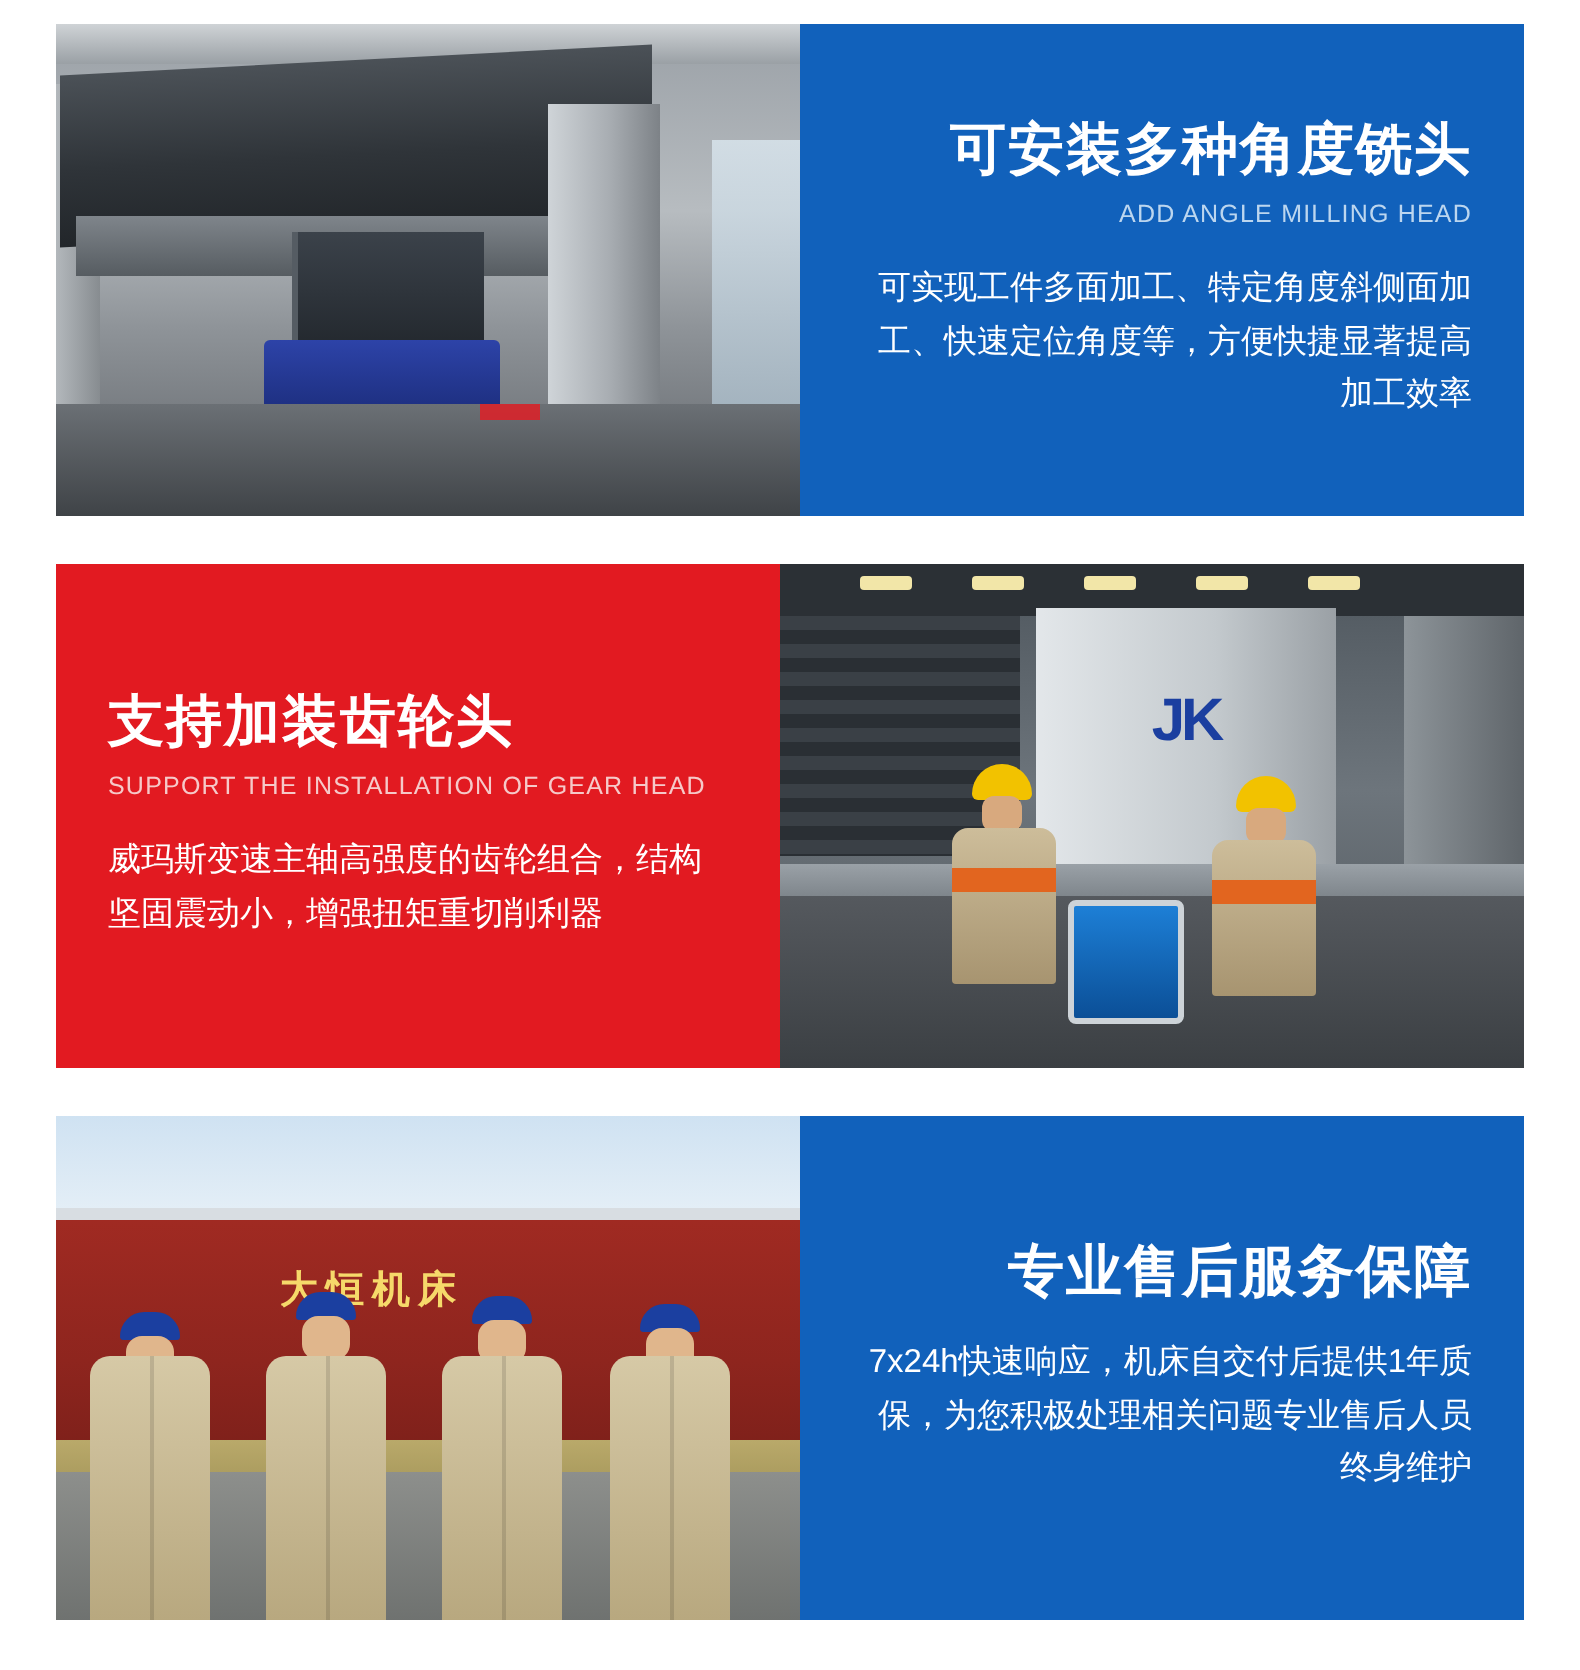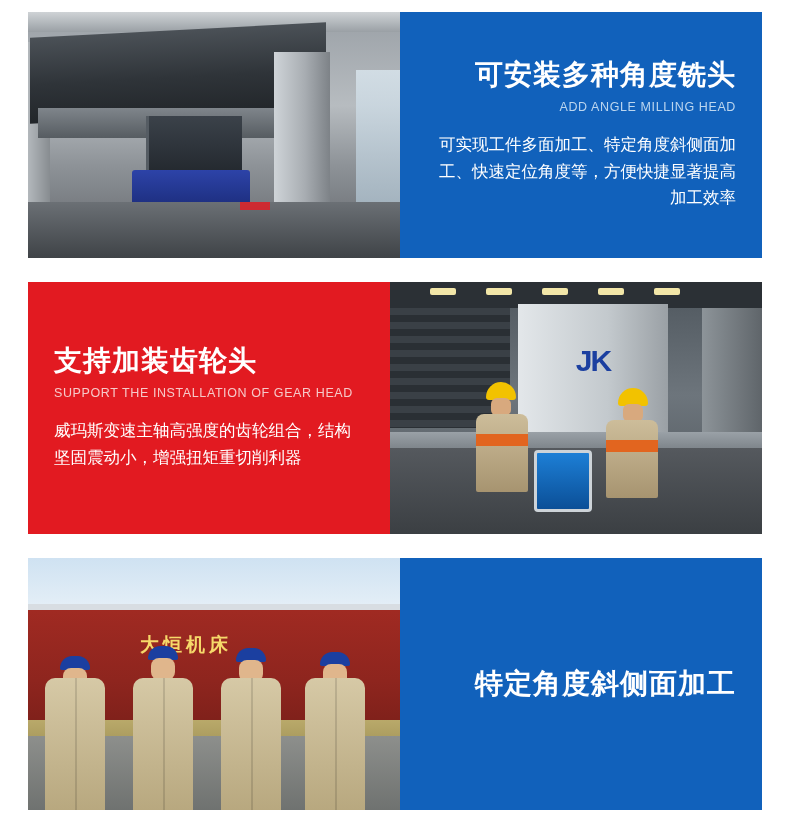--- a/index.html
+++ b/index.html
@@ -350,17 +350,18 @@
         <div class="person" style="left:276px;">
           <div class="cap" style="left:16px; bottom:144px;"></div>
           <div class="face" style="left:19px; bottom:124px;"></div>
           <div class="collar" style="left:17px; bottom:116px;"></div>
           <div class="body" style="left:1px;  bottom:0;"></div>
         </div>
       </div>
     </div>
 
     <div class="panel text blue pad-r align-r" style="width:362px; height:252px;">
-      <div class="title t-white">特定角度斜侧面加工</div>
+      <div class="title t-white">专业售后服务保障</div>
+      <div class="body t-white">7x24h快速响应，机床自交付后提供1年质保，为您积极处理相关问题专业售后人员终身维护</div>
     </div>
   </div>
 
 </div>
 
 </body></html>

